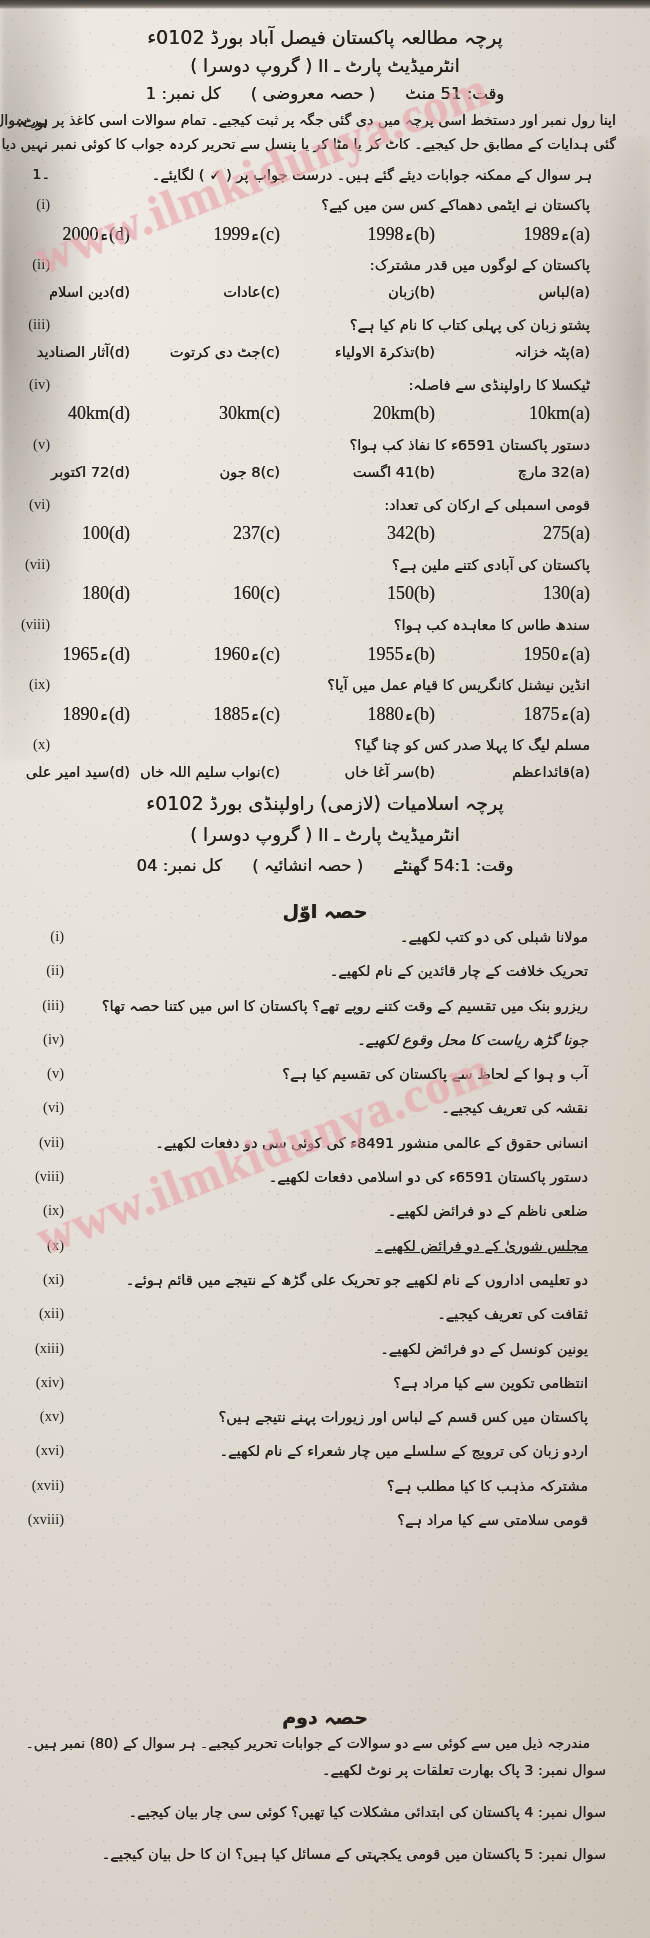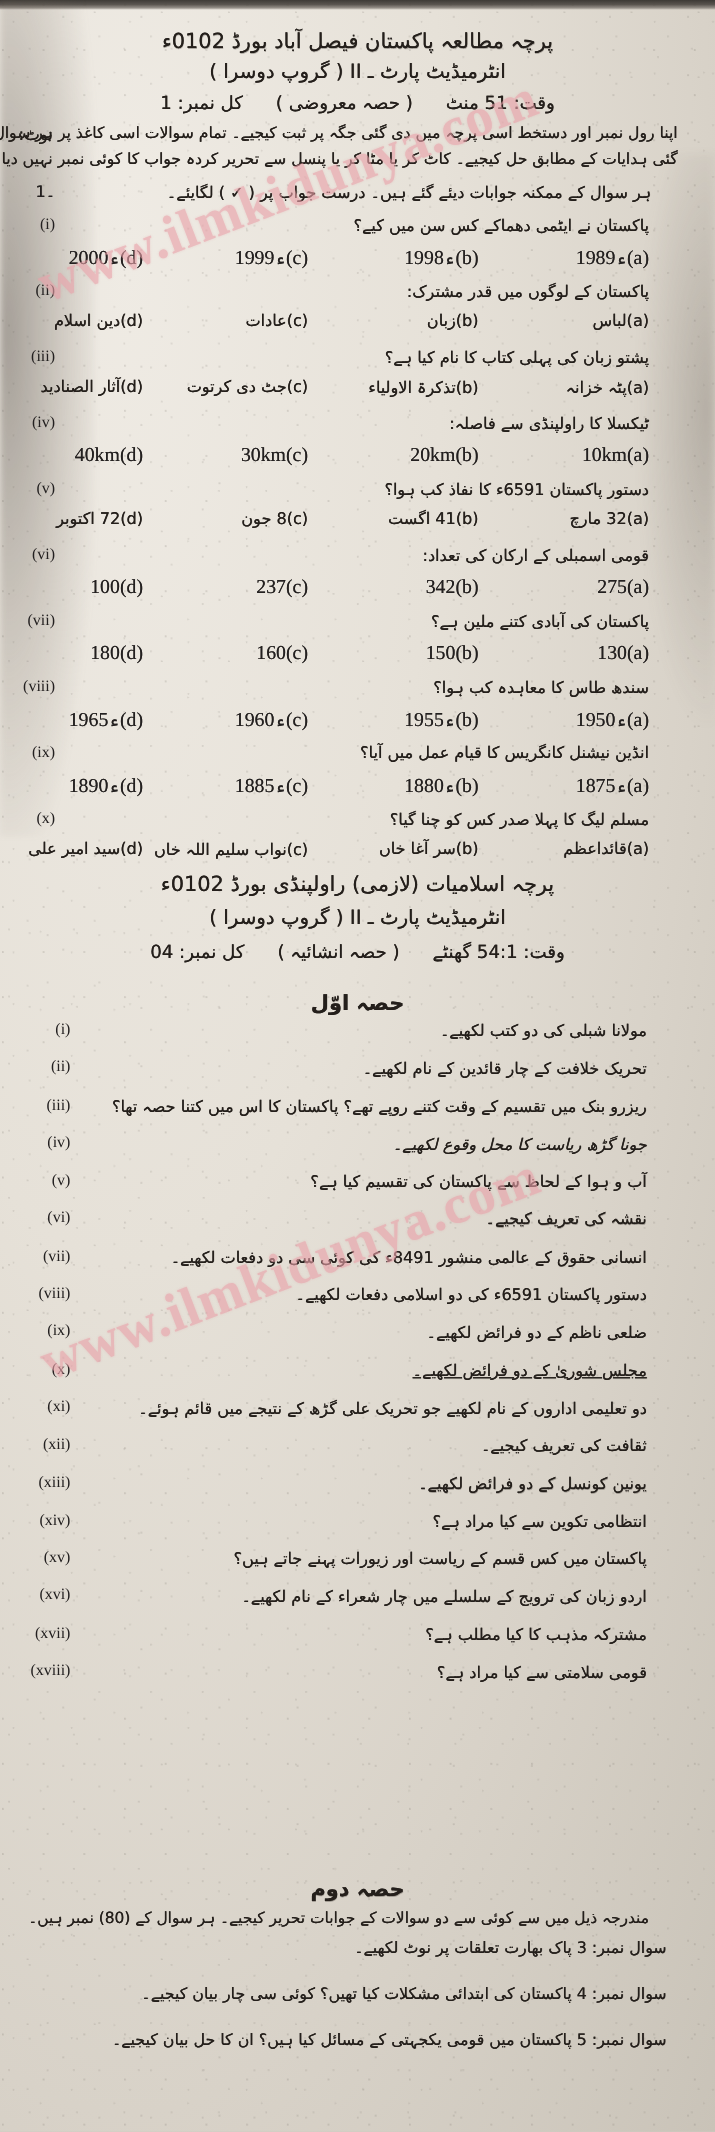--- a/index.html
+++ b/index.html
@@ -255,21 +255,21 @@
         <div class="u qtext" style="top: 1237px; right: 62px; text-decoration: underline;">مجلس شوریٰ کے دو فرائض لکھیے۔</div>
         <div class="qnum" style="top: 1271px; right: 586px;">(xi)</div>
         <div class="u qtext" style="top: 1271px; right: 62px;">دو تعلیمی اداروں کے نام لکھیے جو تحریک علی گڑھ کے نتیجے میں قائم ہوئے۔</div>
         <div class="qnum" style="top: 1305px; right: 586px;">(xii)</div>
         <div class="u qtext" style="top: 1305px; right: 62px;">ثقافت کی تعریف کیجیے۔</div>
         <div class="qnum" style="top: 1340px; right: 586px;">(xiii)</div>
         <div class="u qtext" style="top: 1340px; right: 62px;">یونین کونسل کے دو فرائض لکھیے۔</div>
         <div class="qnum" style="top: 1374px; right: 586px;">(xiv)</div>
         <div class="u qtext" style="top: 1374px; right: 62px;">انتظامی تکوین سے کیا مراد ہے؟</div>
         <div class="qnum" style="top: 1408px; right: 586px;">(xv)</div>
-        <div class="u qtext" style="top: 1408px; right: 62px;">پاکستان میں کس قسم کے ریاست اور زیورات پہنے جاتے ہیں؟</div>
+        <div class="u qtext" style="top: 1408px; right: 62px;">پاکستان میں کس قسم کے لباس اور زیورات پہنے نتیجے ہیں؟</div>
         <div class="qnum" style="top: 1442px; right: 586px;">(xvi)</div>
         <div class="u qtext" style="top: 1442px; right: 62px;">اردو زبان کی ترویج کے سلسلے میں چار شعراء کے نام لکھیے۔</div>
         <div class="qnum" style="top: 1477px; right: 586px;">(xvii)</div>
         <div class="u qtext" style="top: 1477px; right: 62px;">مشترکہ مذہب کا کیا مطلب ہے؟</div>
         <div class="qnum" style="top: 1511px; right: 586px;">(xviii)</div>
         <div class="u qtext" style="top: 1511px; right: 62px;">قومی سلامتی سے کیا مراد ہے؟</div>
       </div>
 
     <div class="u section-title" style="top:1706px;">حصہ دوم</div>
     <div class="u foot-line" style="top:1735px;right:60px;">مندرجہ ذیل میں سے کوئی سے دو سوالات کے جوابات تحریر کیجیے۔ ہر سوال کے (08) نمبر ہیں۔</div>

